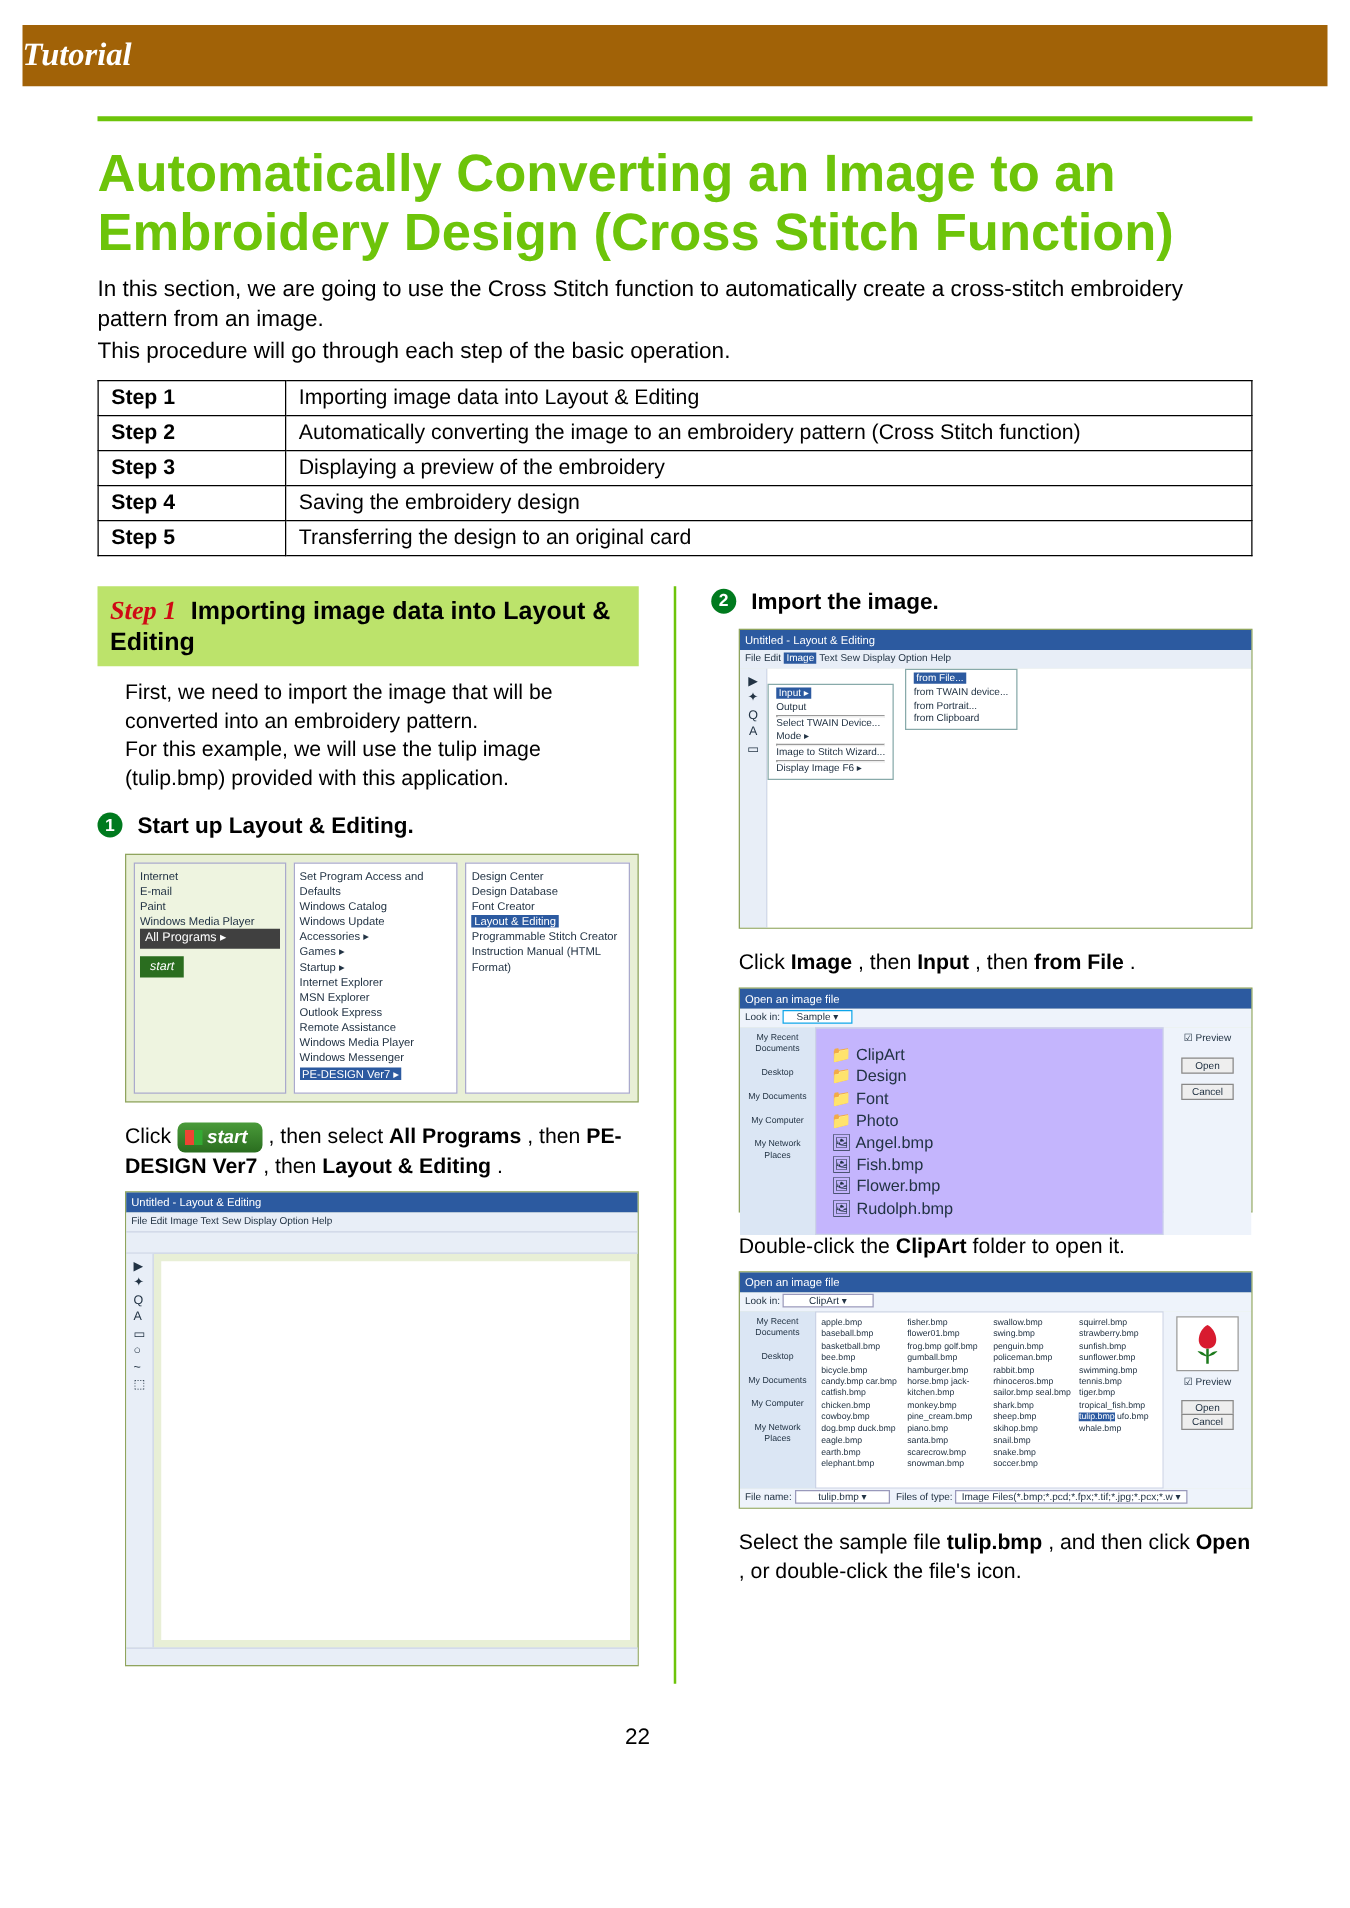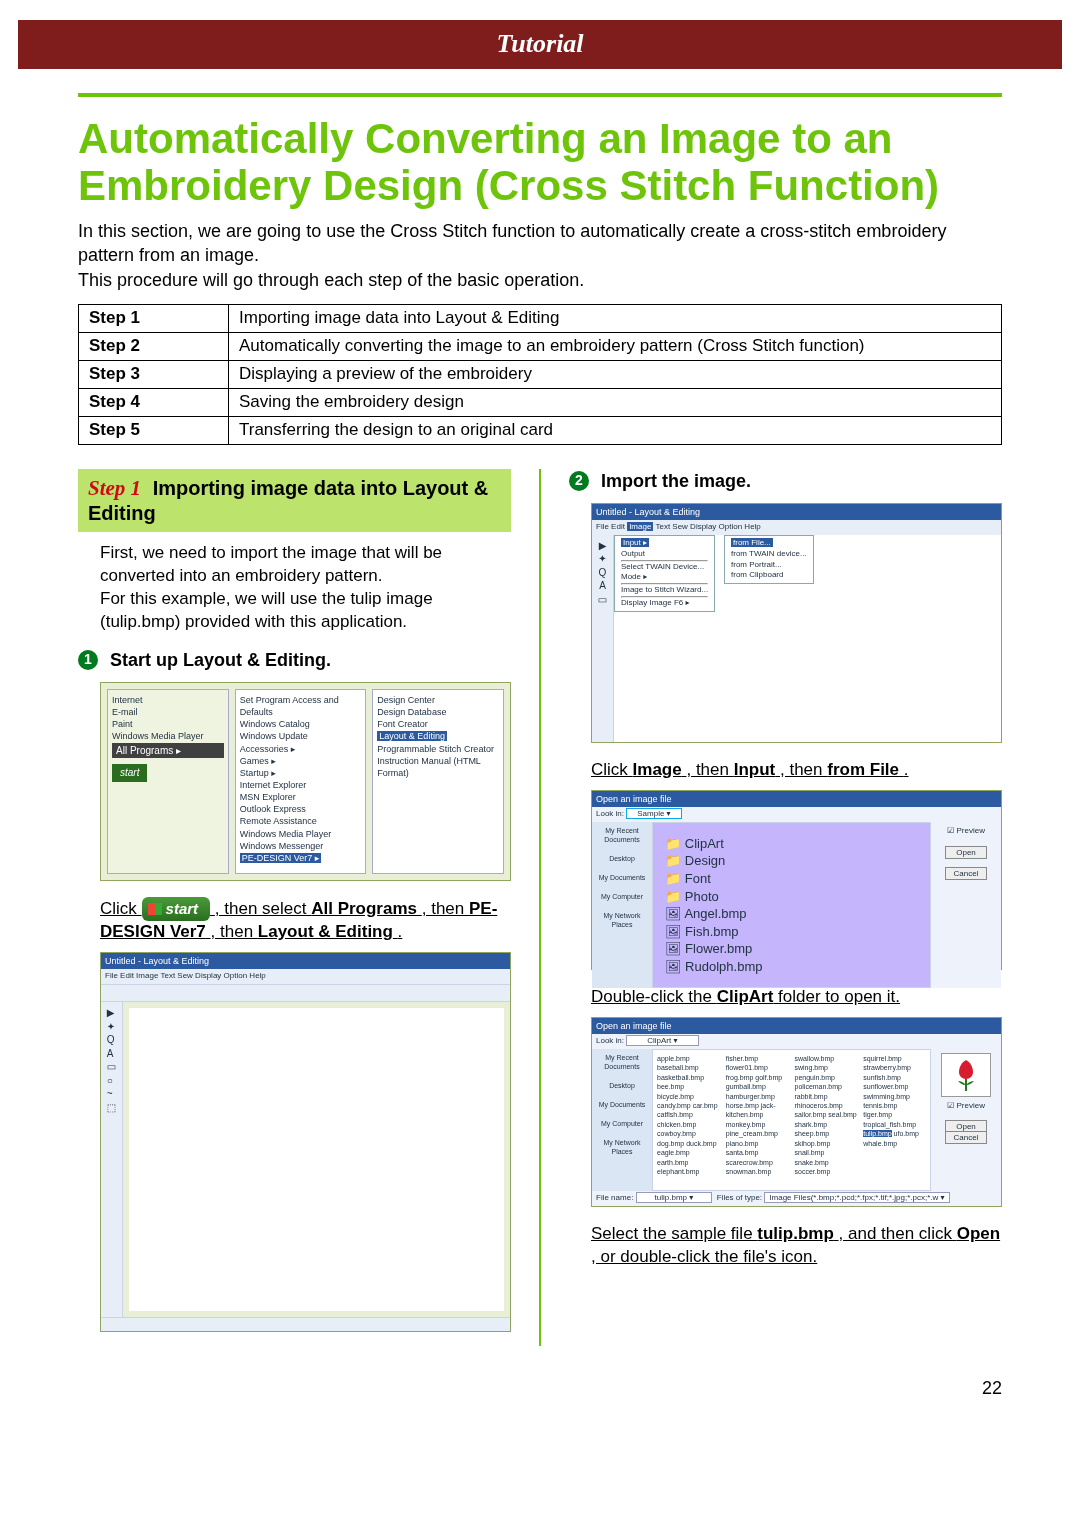--- a/index.html
+++ b/index.html
@@ -7,23 +7,22 @@
     font-family: Arial, Helvetica, sans-serif;
     background: #fff;
     width: 1080px;
     margin: 0 auto;
     font-size: 17px;
     line-height: 1.35;
     color: #000;
   }
   .page { padding: 20px 18px 30px 18px; }
   .header-banner {
-    background: #7f1d1d;
+    background: #a16207;
     color: #fff;
-    text-align: center;
     font-style: italic;
     font-weight: bold;
     font-family: "Times New Roman", serif;
     font-size: 26px;
     padding: 6px 0 8px 0;
   }
   .rule-top {
     border-top: 4px solid #6dc40a;
     margin: 24px 60px 0 60px;
   }
@@ -112,22 +111,22 @@
   .mock-titlebar { background:#2c5aa0; color:#fff; padding:2px 4px; font-size:9px; }
   .start-chip {
     display: inline-flex; align-items: center;
     background: linear-gradient(#4a9b3a,#2a6d1f);
     color: #fff; font-style: italic; font-weight: bold;
     border-radius: 6px; padding: 2px 12px 2px 6px;
     font-size: 15px; gap:4px; vertical-align: middle;
   }
   .start-chip .winflag { width:14px;height:12px; background:
      linear-gradient(90deg,#e43 0 50%,#3a3 50%); }
-  p.flow { margin: 16px 0 8px 22px; font-size: 17px; text-decoration: underline; }
-  .pagenum { text-align: right; margin: 30px 60px 0 0; font-size: 18px; }
+  p.flow { margin: 16px 0 8px 22px; font-size: 17px; }
+  .pagenum { text-align: center; margin: 30px 60px 0 0; font-size: 18px; }
   b { font-weight: bold; }
 </style>
 </head>
 <body>
 <div class="page">
 
 <div class="header-banner">Tutorial</div>
 
 <div class="rule-top"></div>
 
@@ -242,21 +241,21 @@
       <div class="bullet-text">Import the image.</div>
     </div>
 
     <div class="screenshot h3">
       <div style="display:flex;flex-direction:column;height:100%">
         <div class="mock-titlebar">Untitled - Layout &amp; Editing</div>
         <div style="background:#e8eef7;font-size:8px;padding:2px 4px;color:#234">File Edit <span style="background:#2c5aa0;color:#fff;padding:0 2px">Image</span> Text Sew Display Option Help</div>
         <div style="flex:1;display:flex">
           <div style="width:22px;background:#e8eef7;border-right:1px solid #cbd3e6;font-size:10px;text-align:center;padding-top:4px;color:#234">▶<br>✦<br>Q<br>A<br>▭</div>
           <div style="flex:1;background:#fff;position:relative">
-            <div style="position:absolute;left:0;top:0;background:#fff;border:1px solid #8aa;font-size:8px;padding:2px 6px;color:#234">
+            <div style="position:absolute;left:0;top:12px;background:#fff;border:1px solid #8aa;font-size:8px;padding:2px 6px;color:#234">
               <span style="background:#2c5aa0;color:#fff;padding:0 2px">Input ▸</span><br>Output<br><hr>Select TWAIN Device...<br>Mode ▸<br><hr>Image to Stitch Wizard...<br><hr>Display Image  F6 ▸
             </div>
             <div style="position:absolute;left:110px;top:0;background:#fff;border:1px solid #8aa;font-size:8px;padding:2px 6px;color:#234">
               <span style="background:#2c5aa0;color:#fff;padding:0 2px">from File...</span><br>from TWAIN device...<br>from Portrait...<br>from Clipboard
             </div>
           </div>
         </div>
       </div>
     </div>
 

